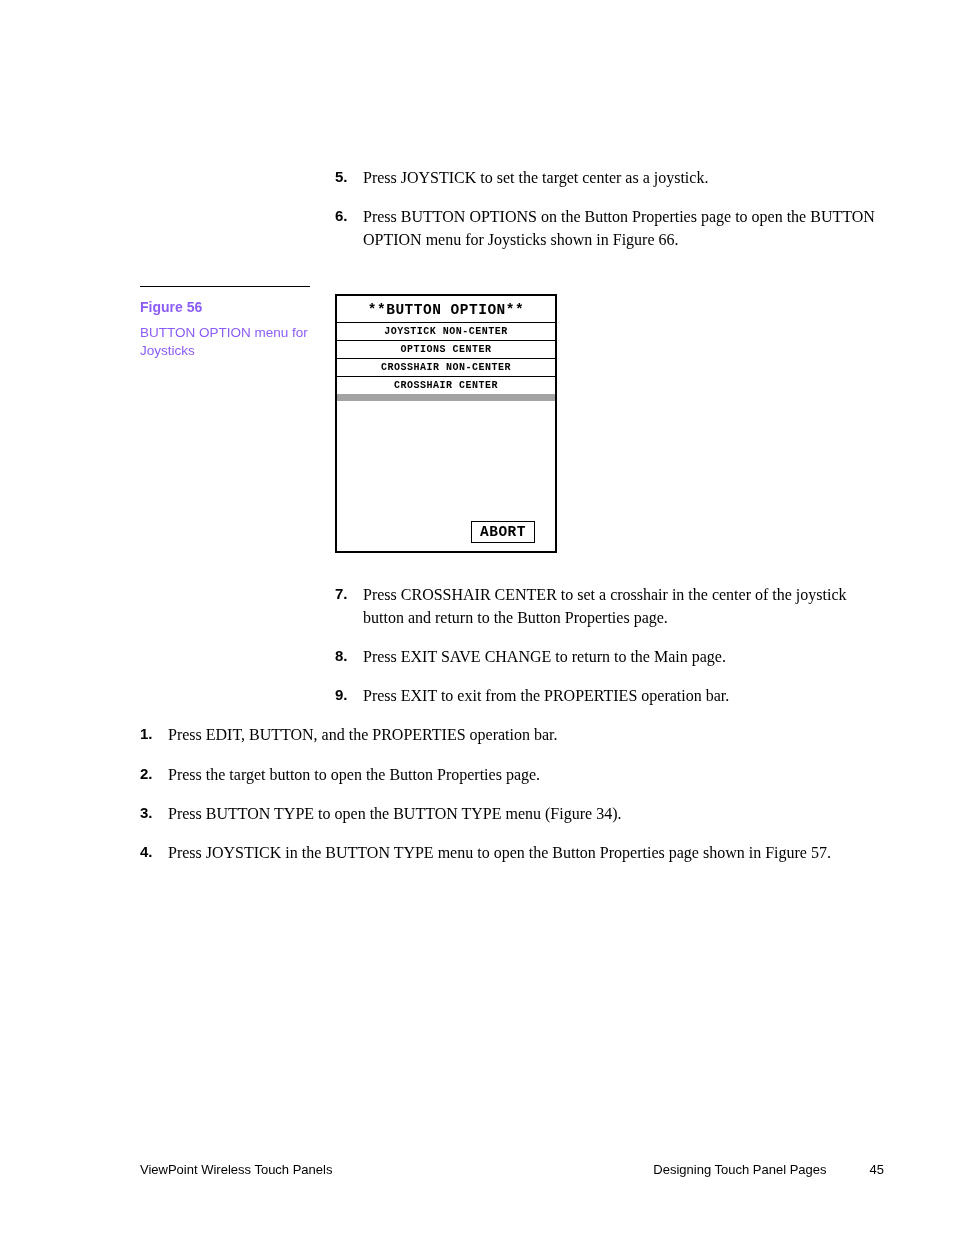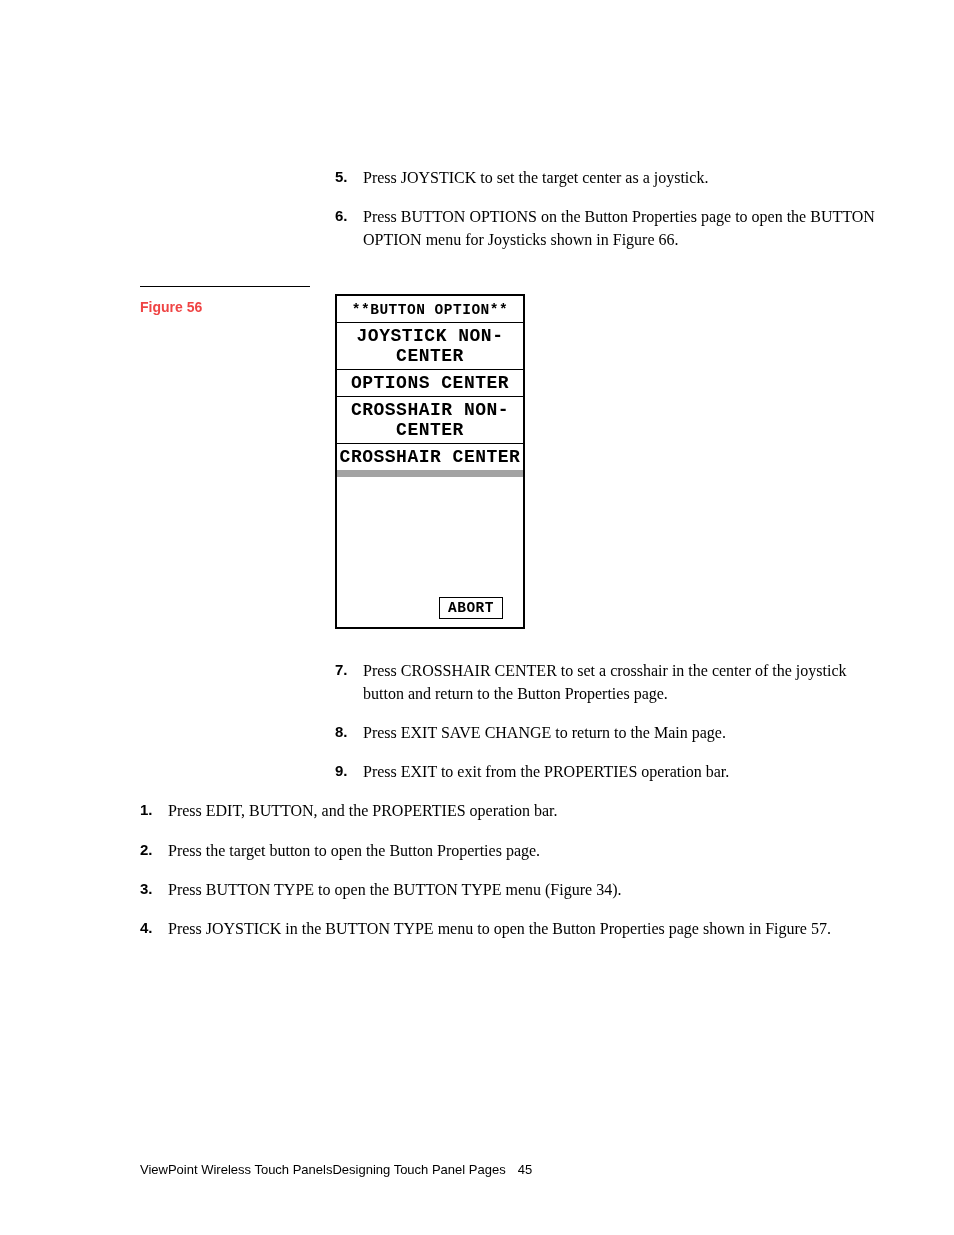--- a/index.html
+++ b/index.html
@@ -18,21 +18,21 @@
       display: flex;
       gap: 0;
     }
     .sidebar {
       width: 195px;
       flex-shrink: 0;
       padding-right: 10px;
       font-family: Helvetica, Arial, sans-serif;
       font-size: 13px;
       line-height: 1.5;
-      color: #ef4444;
+      color: #8b5cf6;
     }
     .main-col {
       flex: 1;
     }
     .sidebar .rule {
       border-top: 1px solid #000;
       margin-bottom: 10px;
       width: 170px;
     }
     .sidebar .fig-label {
@@ -70,39 +70,39 @@
       font-weight: bold;
       font-size: 15px;
       width: 28px;
       flex-shrink: 0;
     }
     ol.steps > li .txt {
       flex: 1;
     }
     .figure-box {
       border: 2px solid #000;
-      width: 190px;
+      width: 222px;
       margin: 8px 0 30px 0;
       background: #fff;
       padding-bottom: 8px;
     }
     .figure-title {
       text-align: center;
       font-family: 'Courier New', monospace;
       font-weight: bold;
       font-size: 14.5px;
       letter-spacing: 0.5px;
       padding: 6px 0 4px 0;
     }
     .menu-item {
       border-top: 1px solid #000;
       text-align: center;
       font-family: 'Courier New', monospace;
       font-weight: bold;
-      font-size: 18px;
+      font-size: 10px;
       letter-spacing: 0.5px;
       padding: 3px 0;
     }
     .menu-item.last {
       border-bottom: 7px solid #a3a3a3;
     }
     .menu-spacer {
       height: 120px;
     }
     .abort-row {
@@ -124,28 +124,28 @@
       font-style: italic;
       font-size: 16px;
       margin: 28px 0 14px 0;
     }
     .footer {
       position: absolute;
       bottom: 58px;
       left: 140px;
       right: 70px;
       display: flex;
-      justify-content: flex-start;
+      justify-content: space-between;
       font-family: Helvetica, Arial, sans-serif;
       font-size: 13px;
       color: #000;
     }
     .footer .right {
       display: flex;
-      gap: 12px;
+      gap: 43px;
     }
   </style>
 </head>
 <body>
 
 <div class="page">
 
   <div class="two-col">
     <div class="sidebar"></div>
     <div class="main-col">
@@ -159,20 +159,21 @@
           <span class="txt">Press BUTTON OPTIONS on the Button Properties page to open the BUTTON OPTION menu for Joysticks shown in Figure 66.</span>
         </li>
       </ol>
     </div>
   </div>
 
   <div class="two-col" style="margin-top:18px;">
     <div class="sidebar">
       <div class="rule"></div>
       <div class="fig-label">Figure 56</div>
+      <div class="caption">BUTTON OPTION menu for Joysticks</div>
     </div>
     <div class="main-col">
       <div class="figure-box">
         <div class="figure-title">**BUTTON OPTION**</div>
         <div class="menu-item">JOYSTICK NON-CENTER</div>
         <div class="menu-item">OPTIONS CENTER</div>
         <div class="menu-item">CROSSHAIR NON-CENTER</div>
         <div class="menu-item last">CROSSHAIR CENTER</div>
         <div class="menu-spacer"></div>
         <div class="abort-row">

